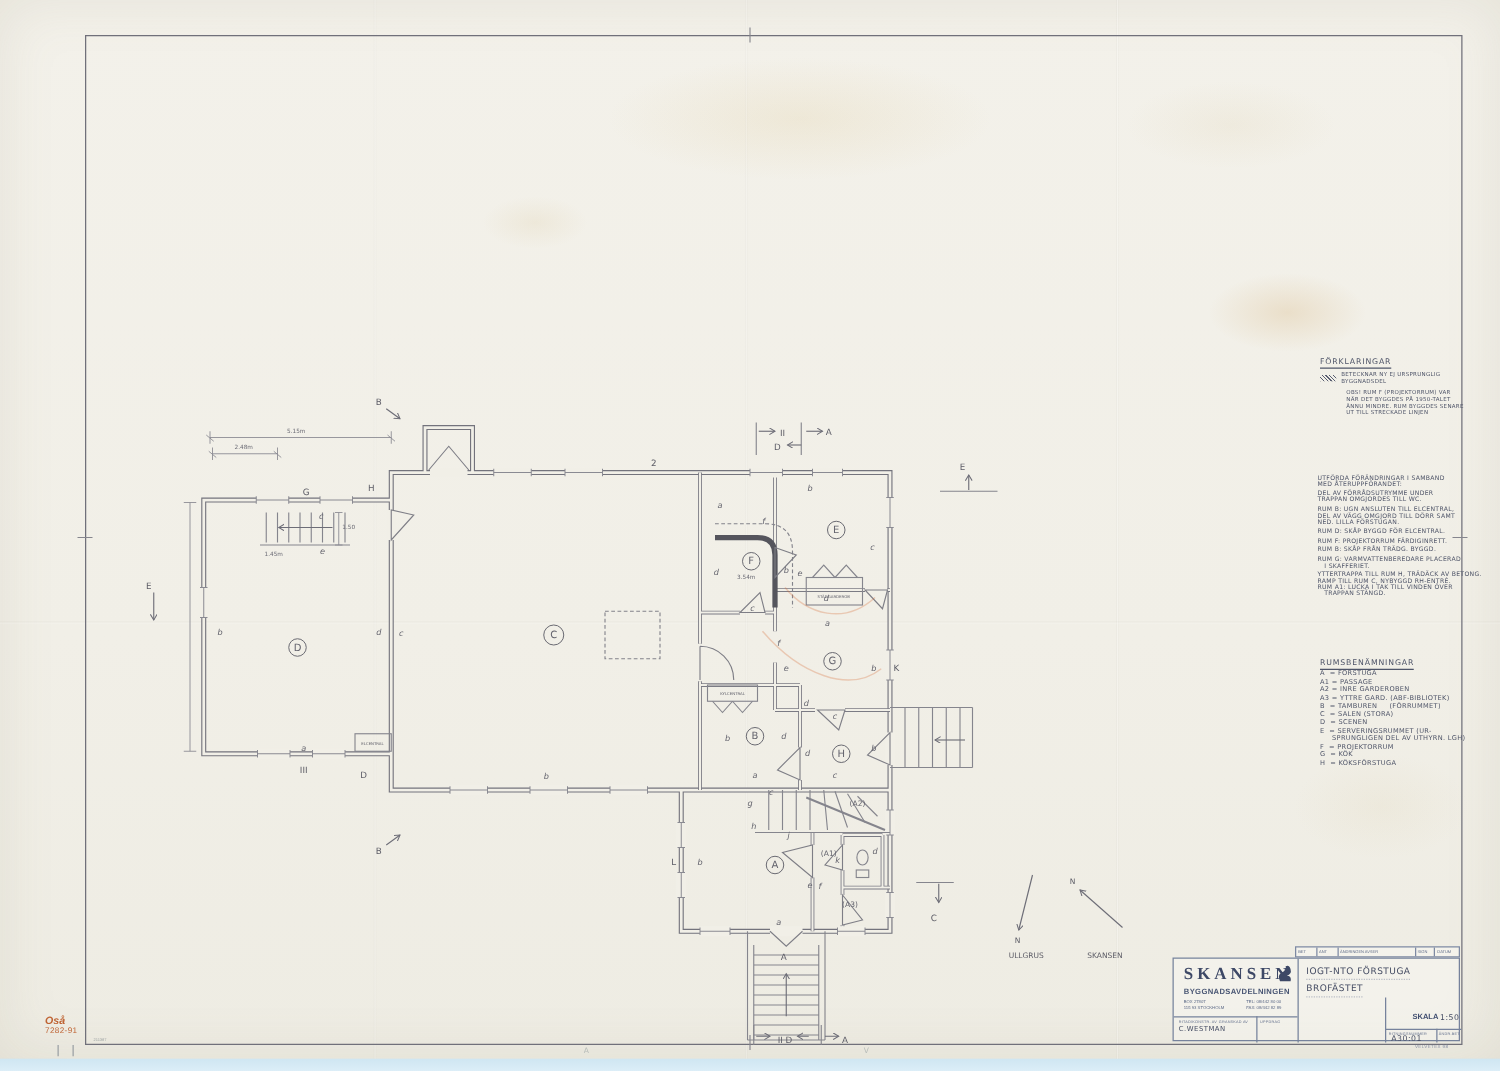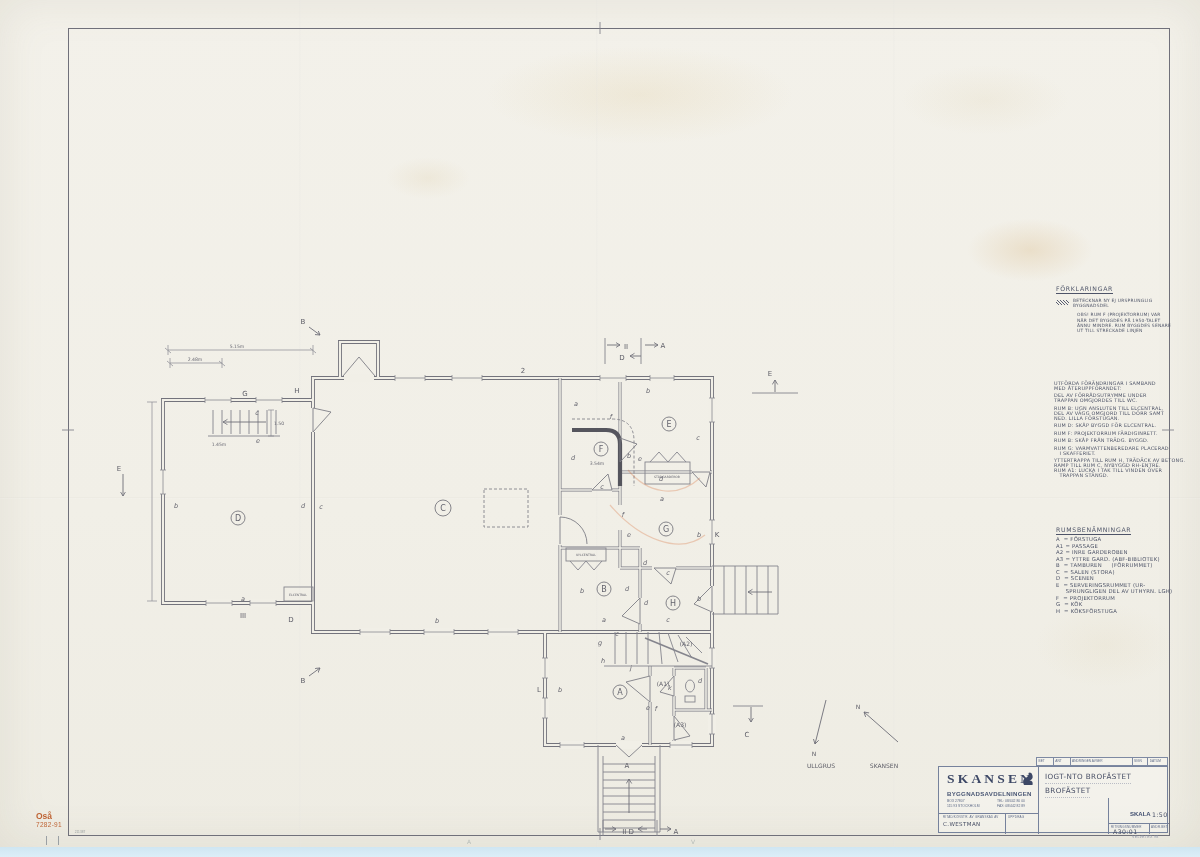--- a/index.html
+++ b/index.html
@@ -22,21 +22,21 @@
   .below-strip{position:absolute;left:0;top:847px;width:1200px;height:10px;
     background:linear-gradient(180deg,#cfe6f2,#dceef8);}
   .frame{position:absolute;left:68px;top:28px;width:1100px;height:806px;
     border:1.3px solid #70707a;}
   .crease-v{position:absolute;top:0;width:2px;height:847px;
     background:linear-gradient(90deg,rgba(120,115,100,.07),rgba(255,255,255,.25),rgba(120,115,100,.05));}
   .crease-h{position:absolute;left:0;top:497px;height:2px;width:1200px;
     background:linear-gradient(180deg,rgba(120,115,100,.05),rgba(255,255,255,.2));}
   
   .stamp{position:absolute;left:36px;top:812px;color:#bf6434;line-height:1.1;}
-  .stamp .l1{font-size:8.5px;font-weight:bold;}
+  .stamp .l1{font-size:8.5px;font-weight:bold;font-style:italic;}
   .stamp .l2{font-size:6.5px;letter-spacing:.3px;}
   .corner-tick{position:absolute;width:1px;height:9px;top:836px;background:#9aa0a4;}
   
   .hand{font-family:"DejaVu Sans",sans-serif;color:#4e5468;letter-spacing:.25px;}
   .note{position:absolute;}
   .note .head{font-size:6.2px;border-bottom:.8px solid #4e5468;display:inline-block;
     padding-bottom:1px;letter-spacing:.7px;}
   .hline{white-space:pre;font-size:4.9px;line-height:4.9px;}
   .hgap{height:2.6px;}
   .note-legend .hline{font-size:5.3px;line-height:6.5px;}
@@ -480,21 +480,21 @@
   <div class="tb-txt dept">BYGGNADSAVDELNINGEN</div>
   <div class="tb-txt addr" style="left:8px;top:32px">BOX 27807</div>
   <div class="tb-txt addr" style="left:8px;top:37px">115 93 STOCKHOLM</div>
   <div class="tb-txt addr" style="left:58px;top:32px">TEL: 08/442 80 00</div>
   <div class="tb-txt addr" style="left:58px;top:37px">FAX: 08/442 82 89</div>
   <div class="tb-txt tb-tiny" style="left:4px;top:48px">RITAD/KONSTR. AV</div>
   <div class="tb-txt tb-tiny" style="left:36px;top:48px">GRANSKAD AV</div>
   <div class="tb-txt tb-tiny" style="left:69px;top:48px">UPPDRAG</div>
   <div class="tb-txt tb-hand" style="left:4px;top:54px;font-size:5.5px">C.WESTMAN</div>
 
-  <div class="tb-txt tb-hand t-title1">IOGT-NTO   BROFÄSTET</div>
+  <div class="tb-txt tb-hand t-title1">IOGT-NTO   FÖRSTUGA</div>
   <div class="tb-txt tb-hand t-title2">BROFÄSTET</div>
   <div class="tb-txt" style="left:191px;top:44px;font-size:6px;font-weight:bold;color:#404e70">SKALA</div>
   <div class="tb-txt tb-hand" style="left:213px;top:44px;font-size:6.2px">1:50</div>
   <div class="tb-txt tb-tiny" style="left:172px;top:57.5px">RITNINGSNUMMER</div>
   <div class="tb-txt tb-hand" style="left:174px;top:61px;font-size:6.2px">A30:01</div>
   <div class="tb-txt tb-tiny" style="left:212px;top:57.5px">ÄNDR.BET</div>
 </div>
 <div class="velvetex">VELVETEX 98</div>
 
 <div class="stamp">

